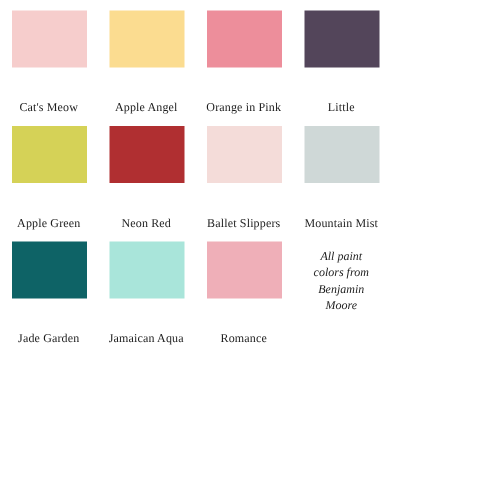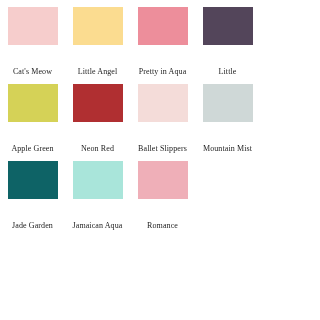--- a/index.html
+++ b/index.html
@@ -68,28 +68,28 @@
 
 <div class="palette-grid">
 
   <div class="swatch-cell">
     <span class="swatch-chip" style="background-color: rgb(246, 205, 204);"></span>
     <span class="swatch-label">Cat's Meow</span>
   </div>
 
   <div class="swatch-cell">
     <span class="swatch-chip" style="background-color: rgb(251, 220, 144);"></span>
-    <span class="swatch-label">Little Angel</span>
+    <span class="swatch-label">Apple Angel</span>
   </div>
 
 
 
   <div class="swatch-cell">
     <span class="swatch-chip" style="background-color: rgb(237, 142, 155);"></span>
-    <span class="swatch-label">Pretty in Aqua</span>
+    <span class="swatch-label">Orange in Pink</span>
   </div>
 
   <div class="swatch-cell">
     <span class="swatch-chip" style="background-color: rgb(83, 69, 90);"></span>
     <span class="swatch-label">Little</span>
   </div>
 
 
   <div class="swatch-cell">
     <span class="swatch-chip" style="background-color: rgb(213, 210, 87);"></span>
@@ -120,14 +120,22 @@
     <span class="swatch-chip" style="background-color: rgb(169, 229, 218);"></span>
     <span class="swatch-label">Jamaican Aqua</span>
   </div>
 
 
   <div class="swatch-cell">
     <span class="swatch-chip" style="background-color: rgb(239, 175, 184);"></span>
     <span class="swatch-label">Romance</span>
   </div>
 
+  <div class="attribution-cell">
+    <div class="attribution-text">
+      <span>All paint</span>
+      <span>colors from</span>
+      <span>Benjamin</span>
+      <span>Moore</span>
+    </div>
+  </div>
 
 </div>
 
 </body></html>

